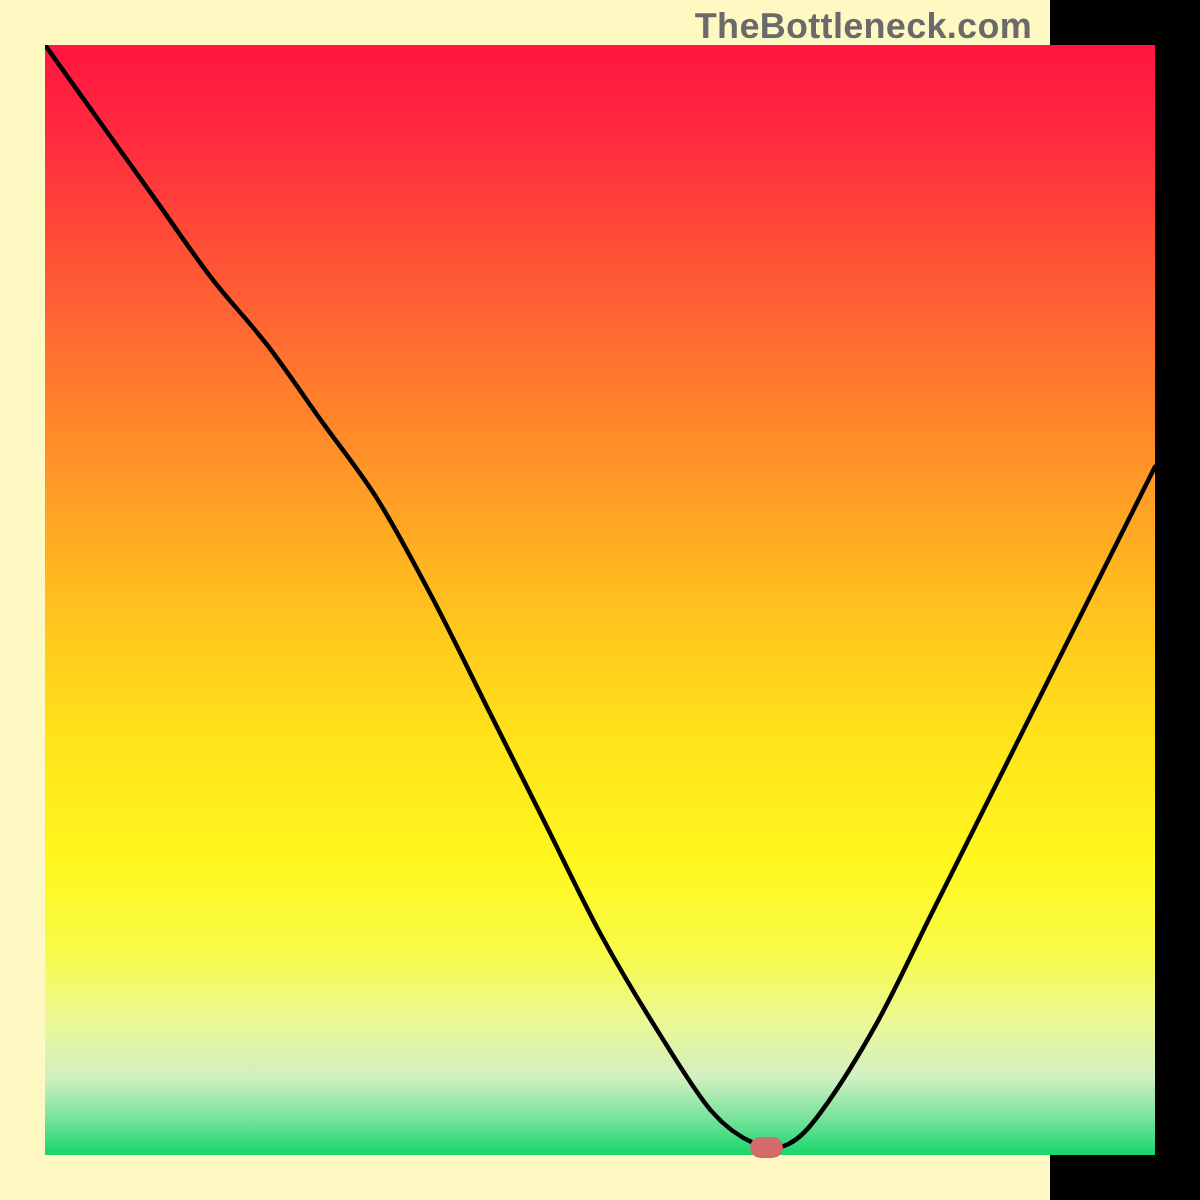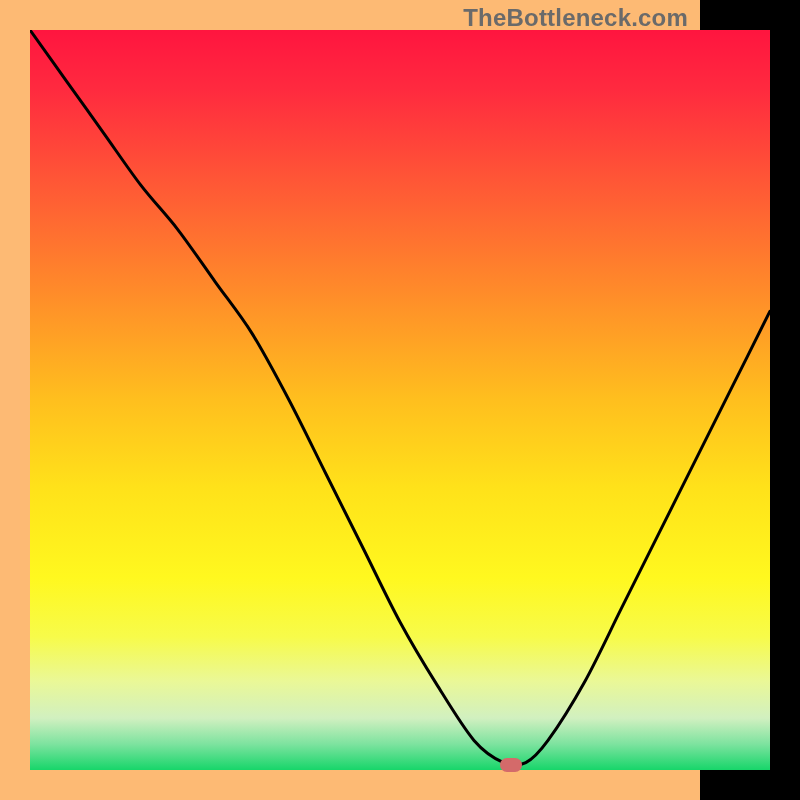--- a/index.html
+++ b/index.html
@@ -7,21 +7,21 @@
     padding: 0;
     width: 800px;
     height: 800px;
     background: #000;
     overflow: hidden;
   }
   .frame {
     position: relative;
     width: 700px;
     height: 800px;
-    background: #fdba74;
+    background: #fef9c3;
   }
   .watermark {
     position: absolute;
     top: 4px;
     right: 12px;
     font-family: Arial, Helvetica, sans-serif;
     font-size: 24px;
     font-weight: bold;
     color: #6a6a6a;
     letter-spacing: 0.2px;

